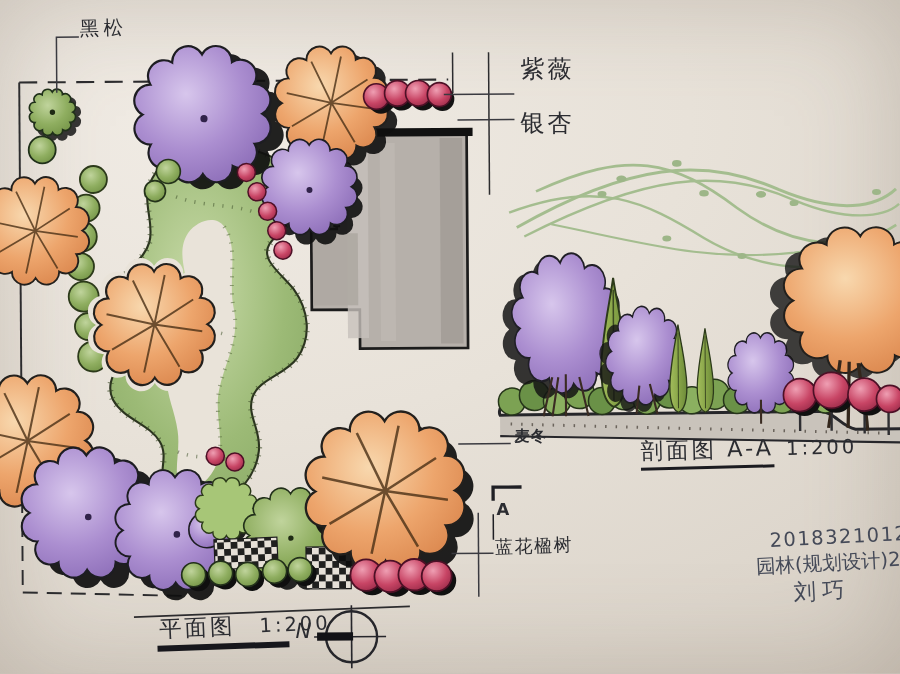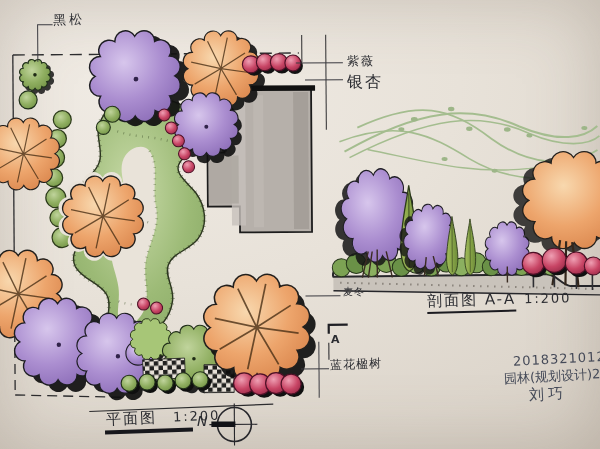--- a/index.html
+++ b/index.html
@@ -8,24 +8,24 @@
     background:
       radial-gradient(130% 110% at 22% 18%, #f0ebe4 0%, #e8e2d9 42%, #ddd6cc 78%, #d3cbc0 100%);
     box-shadow: inset 0 0 70px rgba(115,100,85,.28);
     font-family:"DejaVu Sans","Liberation Sans",sans-serif;
   }
   #canvas svg{position:absolute;left:0;top:0;}
   .lbl{position:absolute;white-space:nowrap;color:#2f3036;line-height:1;}
   .ink{color:#2b2c31;}
   .hand{color:#454a58;}
   .lbl-black-pine{left:53px;top:13px;font-size:13px;letter-spacing:3px;transform:rotate(-2deg);}
-  .lbl-crape{left:347px;top:55px;font-size:12px;letter-spacing:2px;}
+  .lbl-crape{left:347px;top:38px;font-size:16px;letter-spacing:2px;}
   .lbl-ginkgo{left:347px;top:74px;font-size:16px;letter-spacing:2px;}
   .lbl-jacaranda{left:330px;top:358px;font-size:12px;letter-spacing:1px;transform:rotate(-2deg);}
-  .lbl-liriope{left:343px;top:287px;font-size:10px;letter-spacing:1px;}
+  .lbl-liriope{left:343px;top:287px;font-size:10px;letter-spacing:1px;font-weight:bold;}
   .lbl-amarker{left:331px;top:334px;font-size:11px;font-weight:bold;}
   .sec-title{left:427px;top:292px;font-size:15px;letter-spacing:2px;transform:rotate(-1.5deg);}
   .sec-title .t{border-bottom:2.5px solid #1b1b20;padding-bottom:2px;}
   .sec-title .s{font-size:13px;margin-left:8px;}
   .plan-title{left:106px;top:410px;font-size:15px;letter-spacing:2px;transform:rotate(-2.5deg);}
   .plan-title .s{font-size:13px;margin-left:16px;}
   .plan-underline{position:absolute;left:105px;top:429px;width:88px;height:4px;background:#17171c;transform:rotate(-2deg);}
   .lbl-north{left:197px;top:414px;font-size:14px;font-style:italic;}
   .tb1{left:513px;top:352px;font-size:13px;letter-spacing:1px;transform:rotate(-3deg);}
   .tb2{left:504px;top:369px;font-size:13px;transform:rotate(-3deg);}

